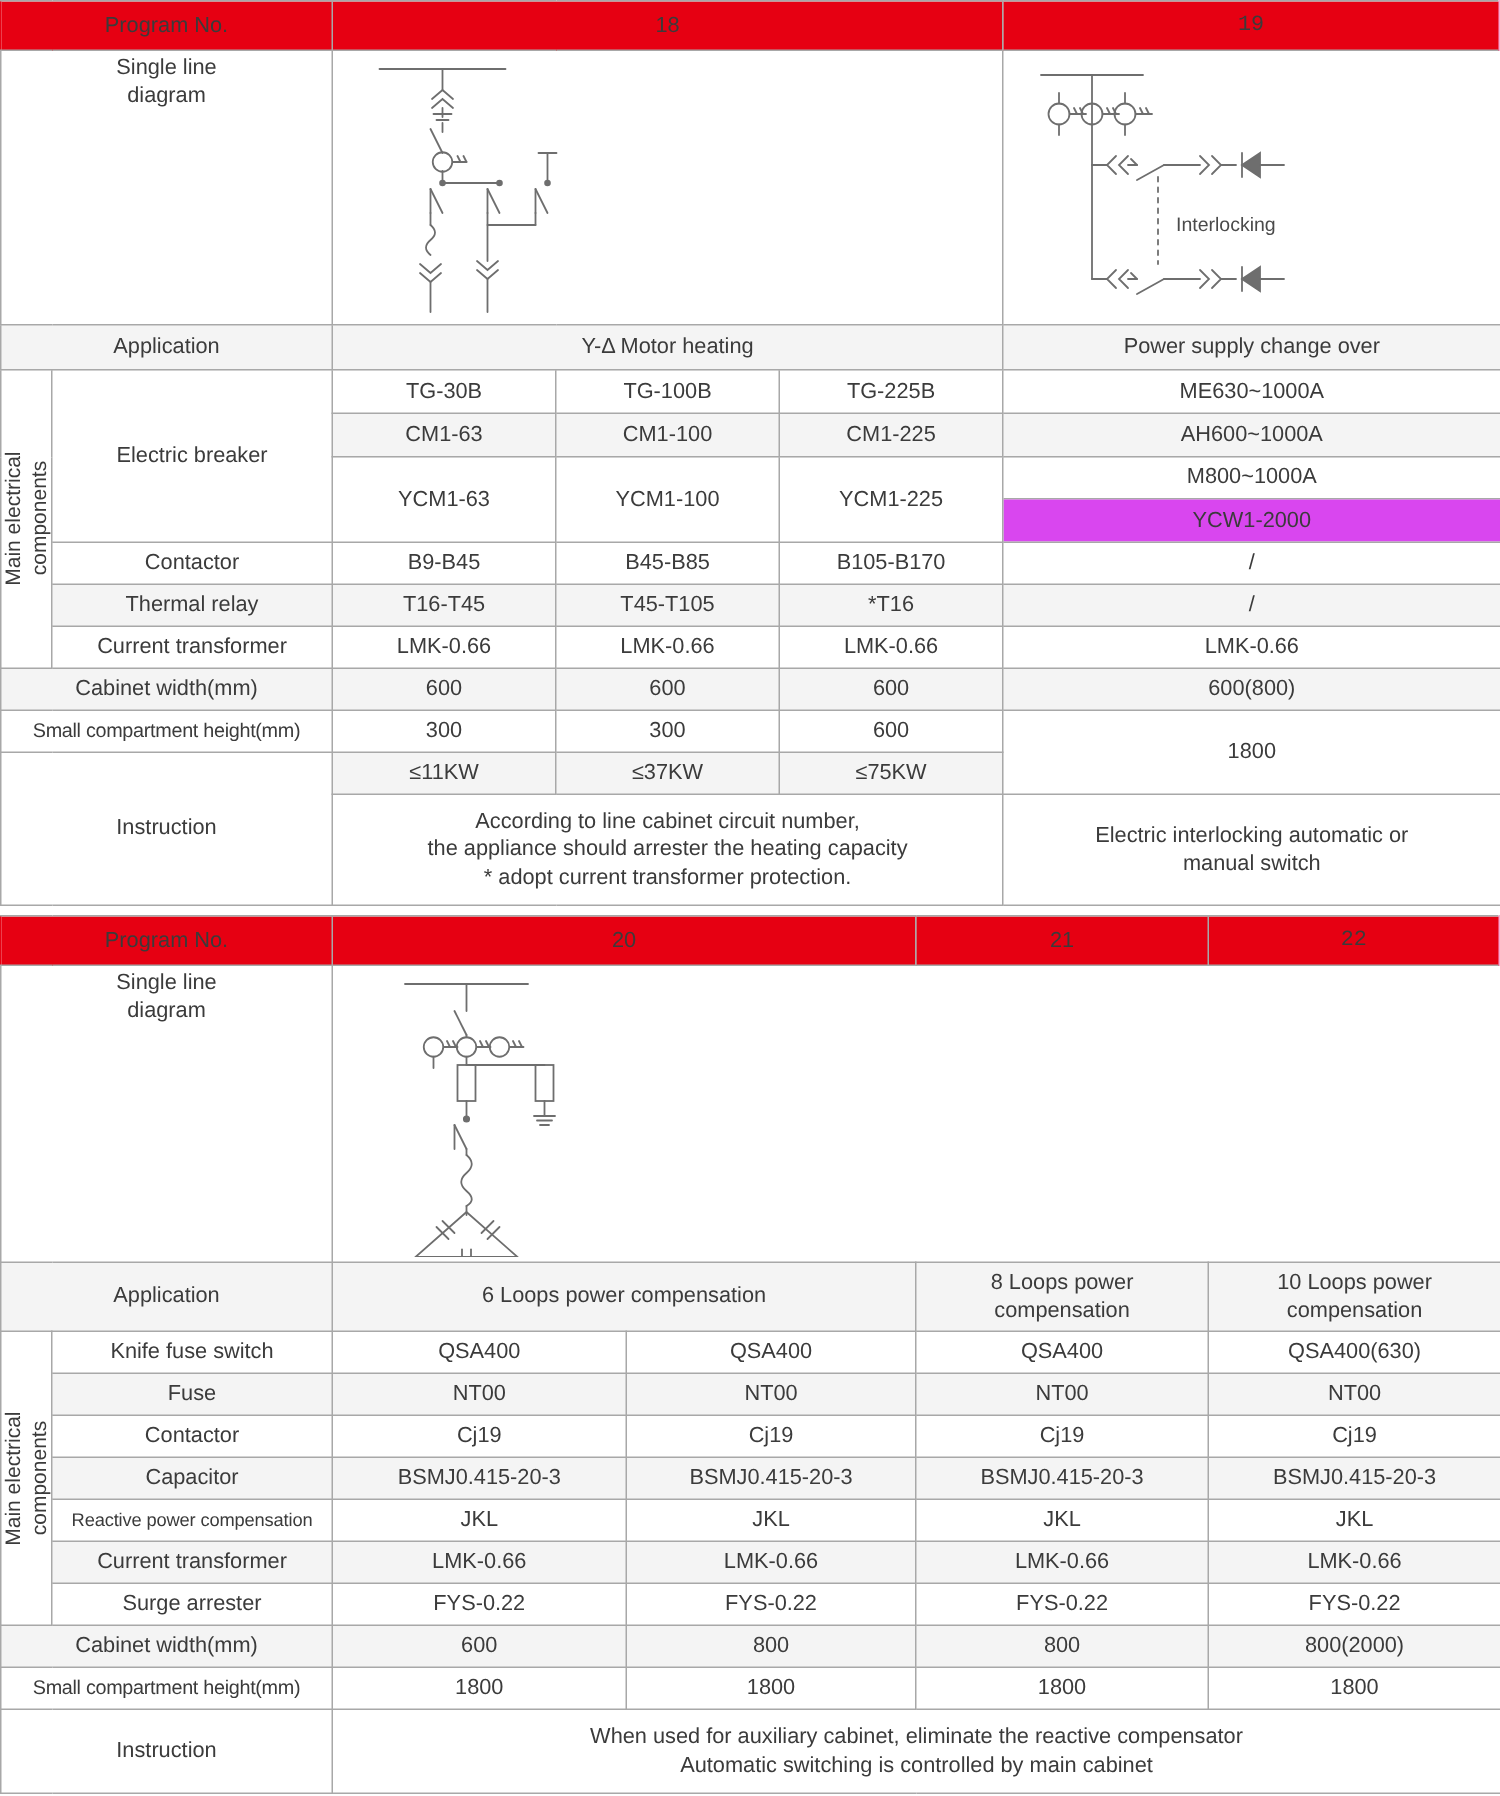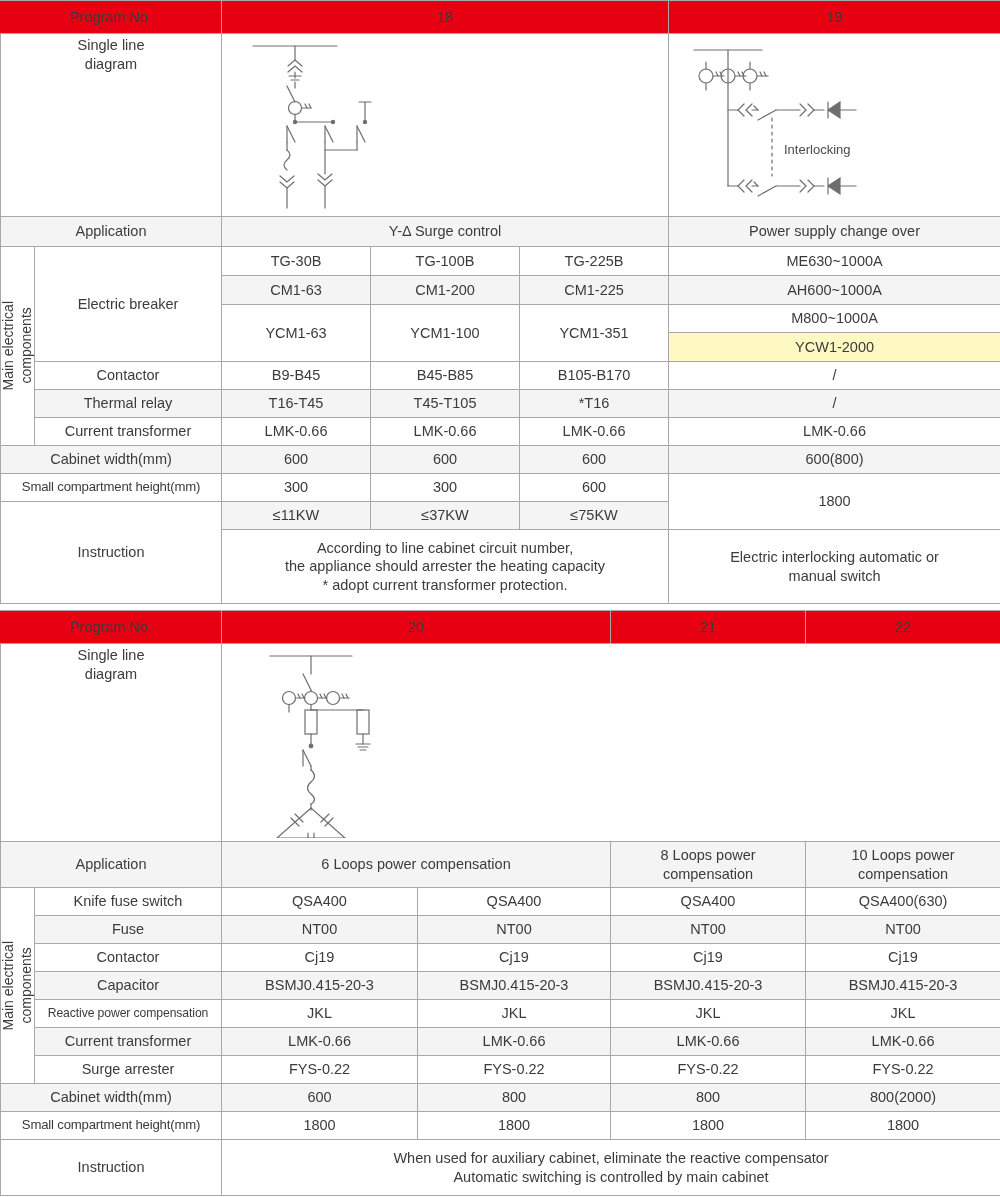--- a/index.html
+++ b/index.html
@@ -36,25 +36,25 @@
     background: #E60012;
     color: #ffffff;
     font-size: 15.5px;
     height: 33px;
     border-color: #E60012;
     border-bottom: 1px solid #8d8d8d;
     border-top: 1px solid #8d8d8d;
   }
   .hdr td.sep { border-left: 1px solid #b8b8b8; }
   .hdr td:first-child { border-left: 1px solid #E60012; }
-  .hdr td:last-child { border-right: 1px solid #f9a8d4; }
+  .hdr td:last-child { border-right: 3px solid #f9a8d4; font-family: Liberation Mono, monospace; }
 
   
   .shade td { background: #f4f4f4; }
-  .shade-cell { background: #fef9c3; }
+  .shade-cell { background: #d946ef; }
 
   
   .vlabel {
     width: 34px;
     padding: 0;
     position: relative;
   }
   .vlabel .rot {
     writing-mode: vertical-rl;
     transform: rotate(180deg);
@@ -223,21 +223,21 @@
             <line x1="168" y1="148" x2="184" y2="148"></line>
           </g>
           <text class="label-sm" x="112" y="116">Interlocking</text>
         </svg>
       </div>
     </td>
   </tr>
 
   <tr class="shade">
     <td colspan="2" style="height:30px">Application</td>
-    <td colspan="3">Y-Δ Surge control</td>
+    <td colspan="3">Y-Δ Motor heating</td>
     <td>Power supply change over</td>
   </tr>
 
   <tr>
     <td class="vlabel" rowspan="6">
       <div style="display:flex;align-items:center;justify-content:center;height:100%;">
         <span class="rot">
           <span>Main electrical</span><br>
           <span>components</span>
         </span>
@@ -245,29 +245,29 @@
     </td>
     <td rowspan="3" class="rowlabel">Electric breaker</td>
     <td style="height:29px">TG-30B</td>
     <td>TG-100B</td>
     <td>TG-225B</td>
     <td>ME630~1000A</td>
   </tr>
 
   <tr class="shade">
     <td style="height:29px">CM1-63</td>
-    <td>CM1-200</td>
+    <td>CM1-100</td>
     <td>CM1-225</td>
     <td>AH600~1000A</td>
   </tr>
 
   <tr>
     <td>YCM1-63</td>
     <td>YCM1-100</td>
-    <td>YCM1-351</td>
+    <td>YCM1-225</td>
     <td style="padding:0">
       <div style="height:28px;display:flex;align-items:center;justify-content:center;border-bottom:1px solid #a8a8a8;">M800~1000A</div>
       <div class="shade-cell" style="height:28px;display:flex;align-items:center;justify-content:center;">YCW1-2000</div>
     </td>
   </tr>
 
   <tr>
     <td class="rowlabel" style="height:28px">Contactor</td>
     <td>B9-B45</td>
     <td>B45-B85</td>

